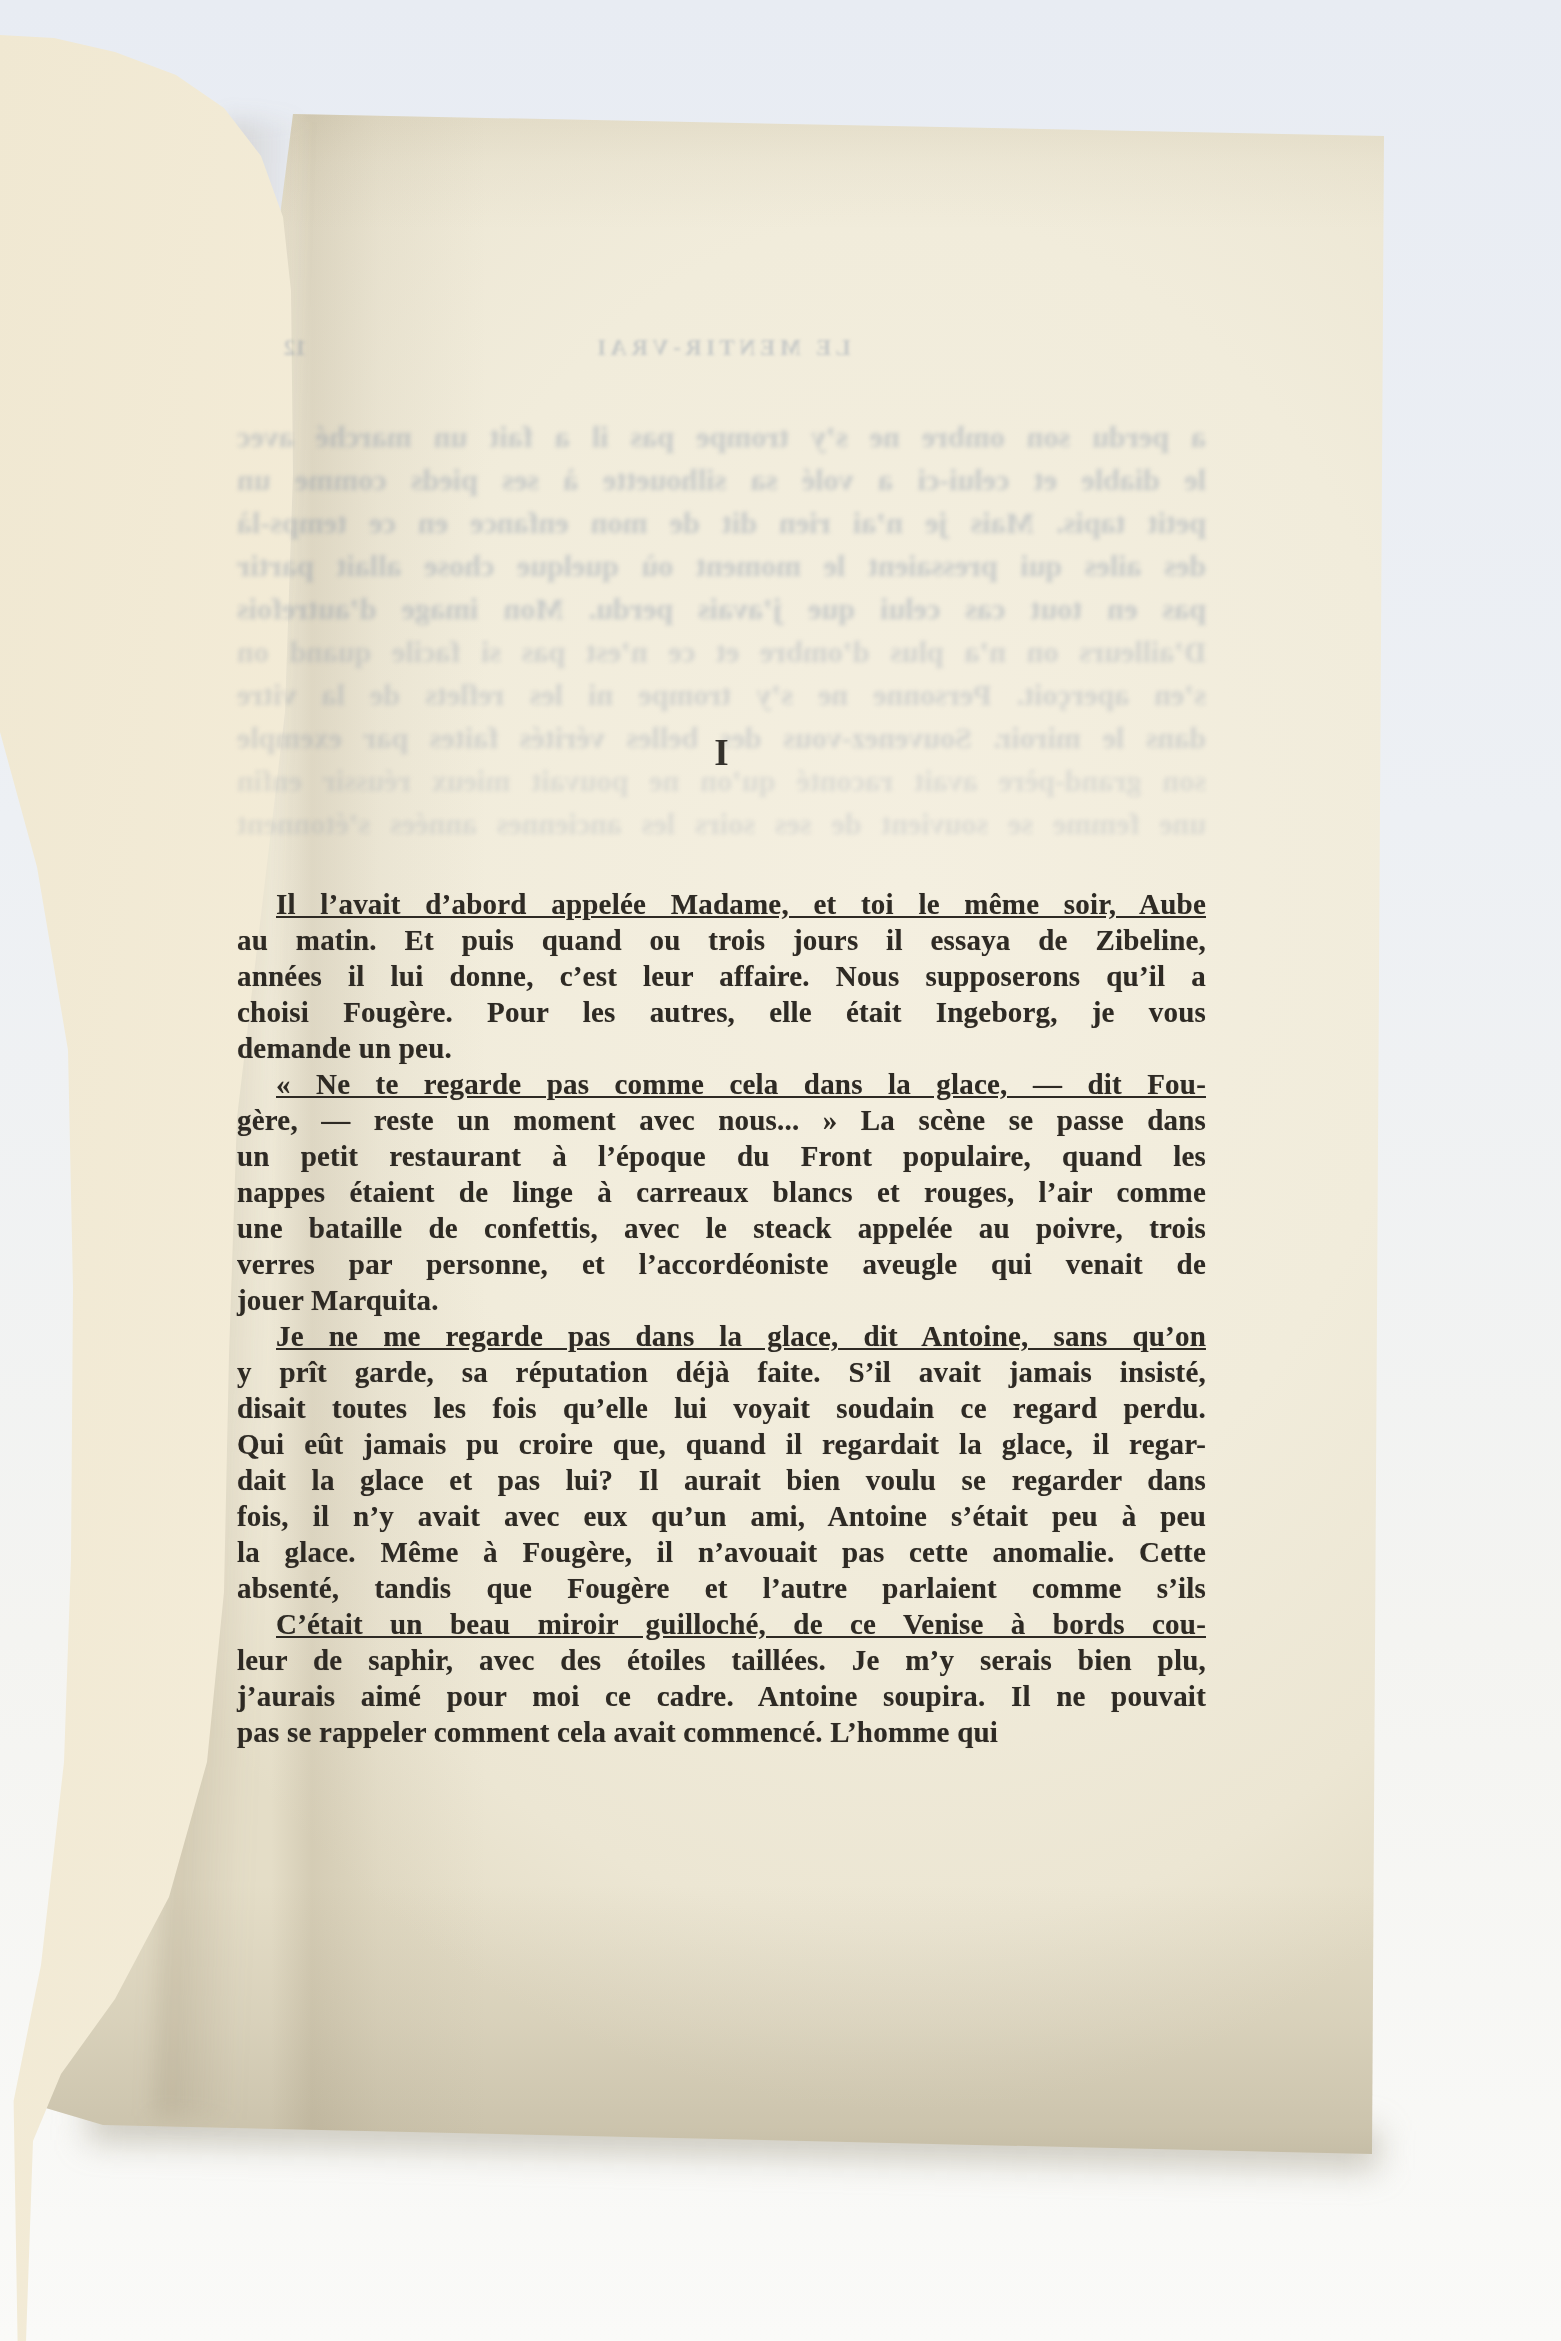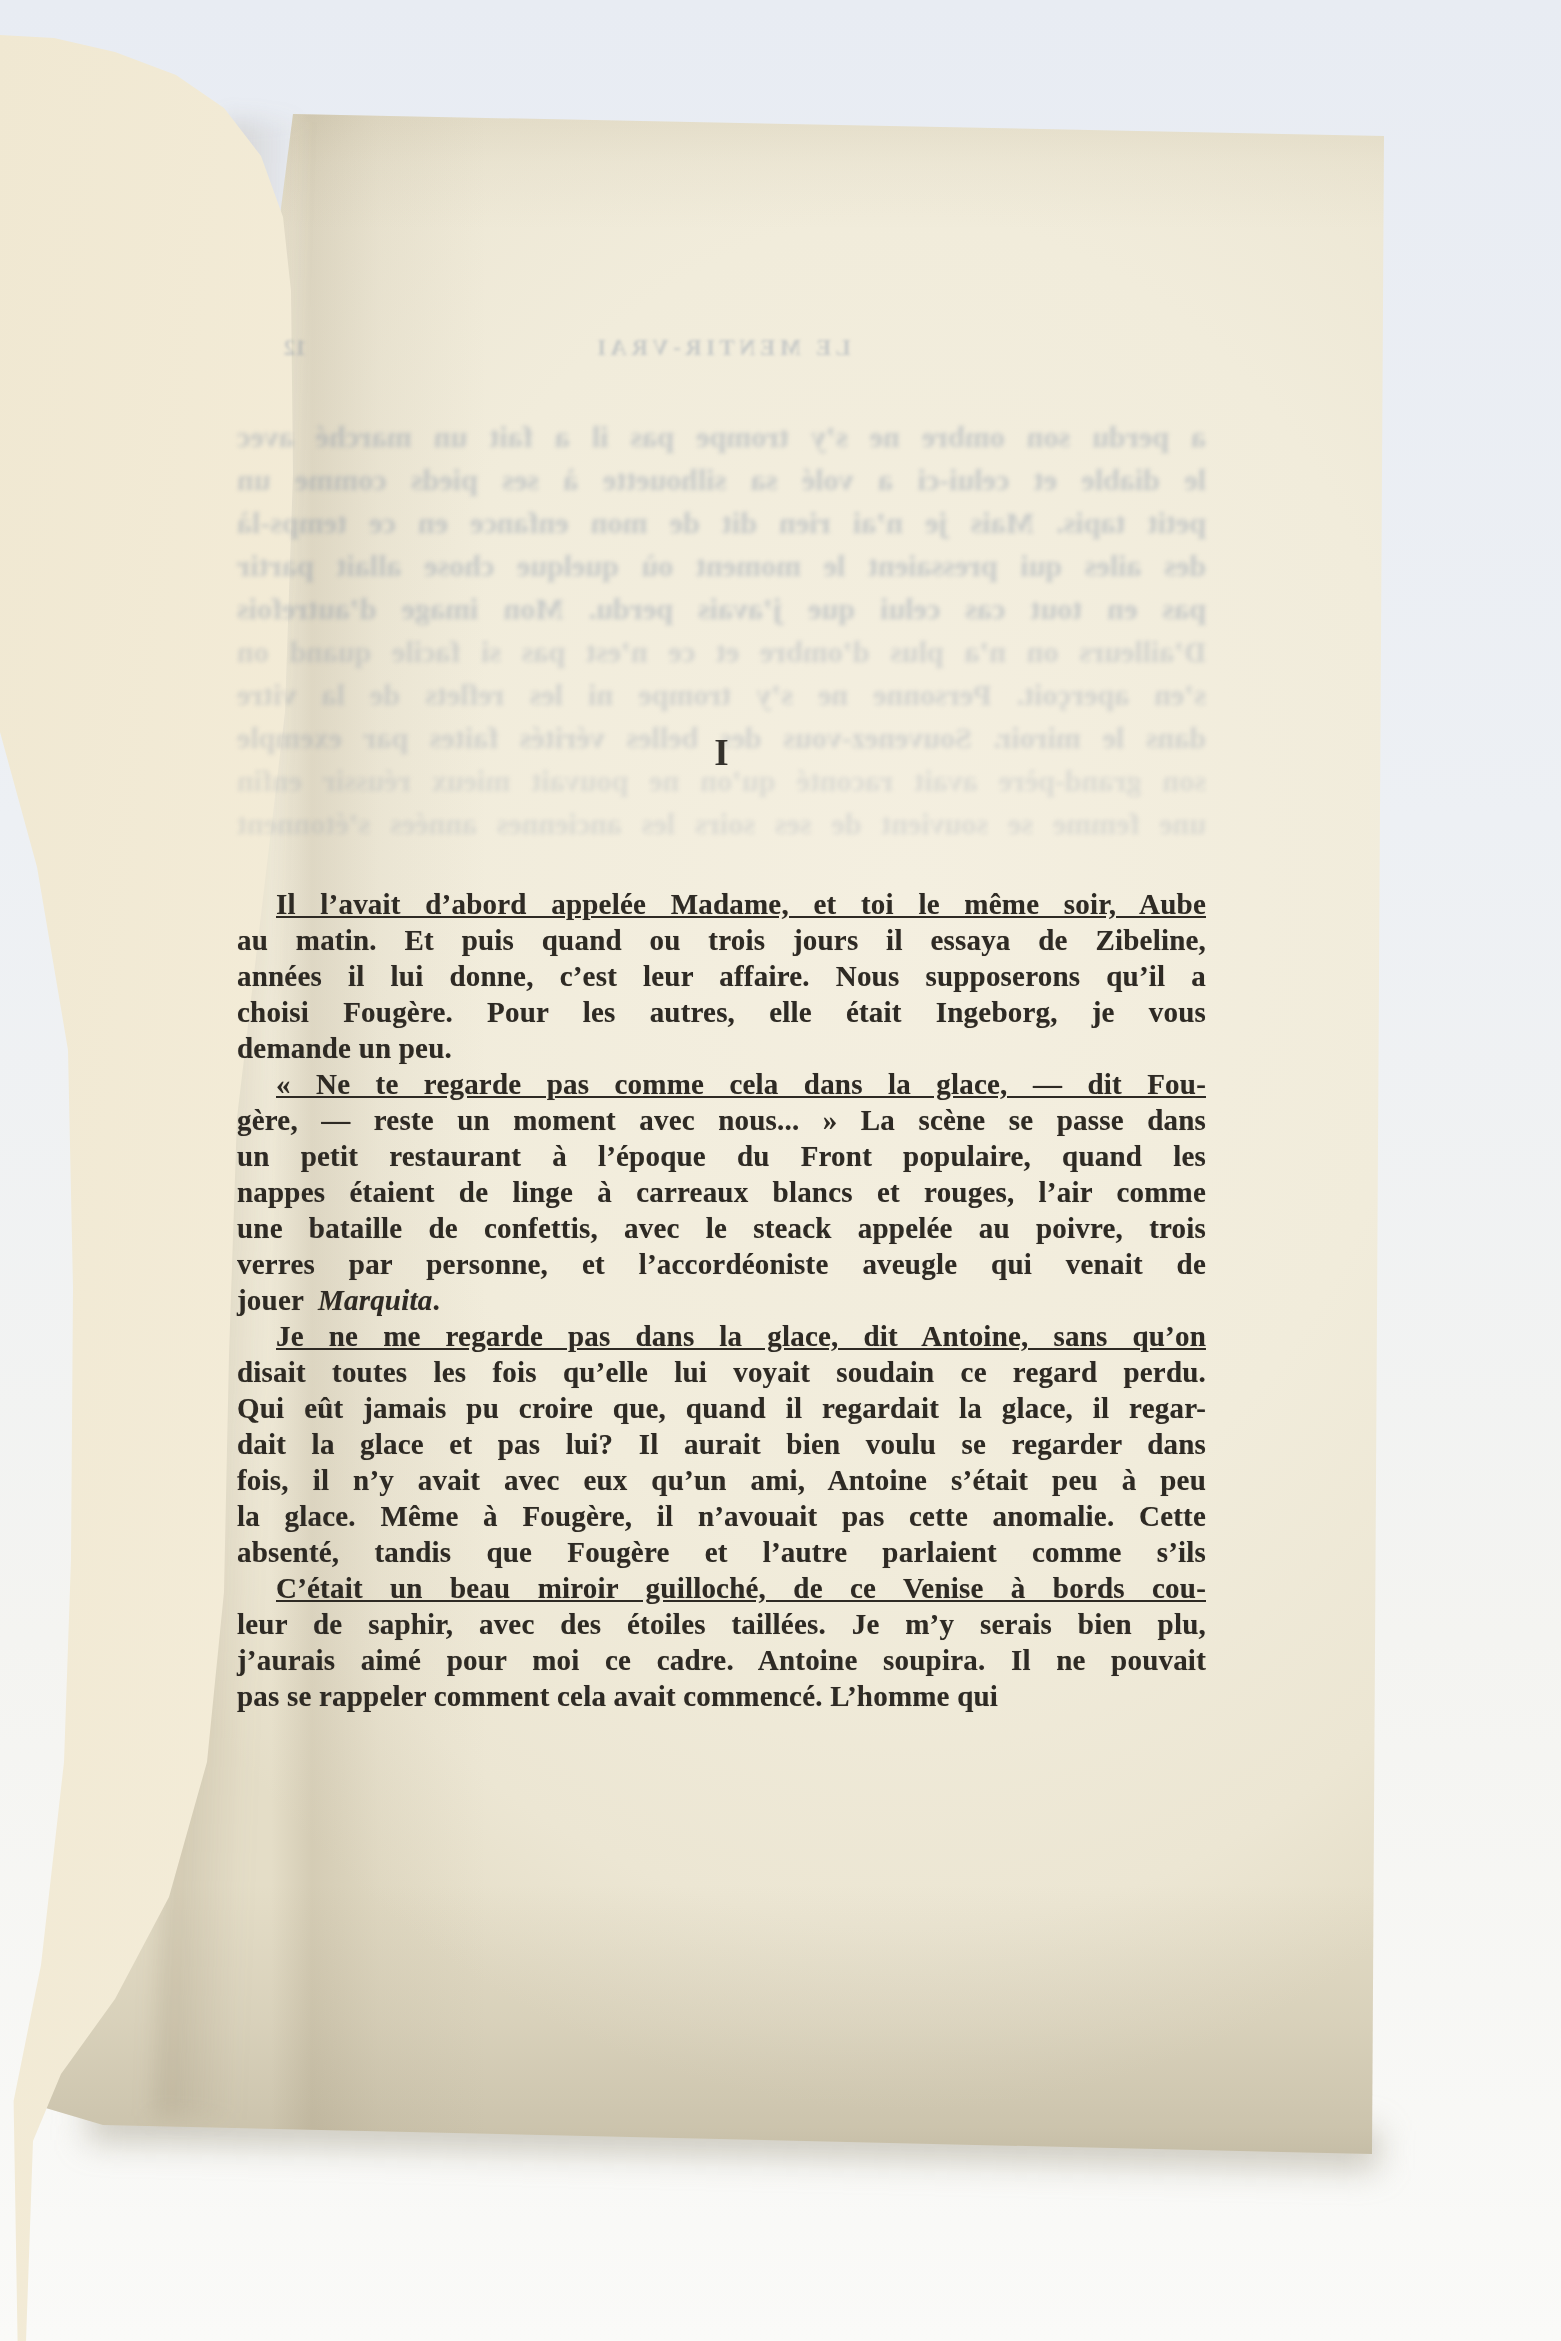--- a/index.html
+++ b/index.html
@@ -69,21 +69,21 @@
   
   .text-col{
     position:absolute;left:237px;top:886px;width:969px;
     font-size:29px;line-height:36px;font-weight:bold;color:#2e2a24;
     letter-spacing:0.2px;
     text-shadow:0 0 0.7px rgba(46,42,36,0.35);
   }
   .pline{text-align:justify;text-align-last:justify;}
   .pline.first{text-indent:39px;text-decoration:underline;}
   .pline.last{text-align-last:left;}
-  .it{font-style:italic;margin-left:7px;}
+  .it{}
 </style>
 </head>
 <body>
 
 <div class="layer">
   <div class="floor-shadow"></div>
 
   <div class="page"></div>
   <div class="gutter-shade"></div>
   <div class="under-page"></div>
@@ -112,20 +112,21 @@
       <div class="pline">choisi Fougère. Pour les autres, elle était Ingeborg, je vous</div>
       <div class="pline last">demande un peu.</div>
       <div class="pline first">« Ne te regarde pas comme cela dans la glace, — dit Fou-</div>
       <div class="pline">gère, — reste un moment avec nous... » La scène se passe dans</div>
       <div class="pline">un petit restaurant à l’époque du Front populaire, quand les</div>
       <div class="pline">nappes étaient de linge à carreaux blancs et rouges, l’air comme</div>
       <div class="pline">une bataille de confettis, avec le steack appelée au poivre, trois</div>
       <div class="pline">verres par personne, et l’accordéoniste aveugle qui venait de</div>
       <div class="pline last"><span>jouer </span><span class="it">Marquita</span><span>.</span></div>
       <div class="pline first">Je ne me regarde pas dans la glace, dit Antoine, sans qu’on</div>
+      <div class="pline">y prît garde, sa réputation déjà faite. S’il avait jamais insisté,</div>
       <div class="pline">disait toutes les fois qu’elle lui voyait soudain ce regard perdu.</div>
       <div class="pline">Qui eût jamais pu croire que, quand il regardait la glace, il regar-</div>
       <div class="pline">dait la glace et pas lui? Il aurait bien voulu se regarder dans</div>
       <div class="pline">fois, il n’y avait avec eux qu’un ami, Antoine s’était peu à peu</div>
       <div class="pline">la glace. Même à Fougère, il n’avouait pas cette anomalie. Cette</div>
       <div class="pline">absenté, tandis que Fougère et l’autre parlaient comme s’ils</div>
       <div class="pline first">C’était un beau miroir guilloché, de ce Venise à bords cou-</div>
       <div class="pline">leur de saphir, avec des étoiles taillées. Je m’y serais bien plu,</div>
       <div class="pline">j’aurais aimé pour moi ce cadre. Antoine soupira. Il ne pouvait</div>
       <div class="pline last">pas se rappeler comment cela avait commencé. L’homme qui</div>

